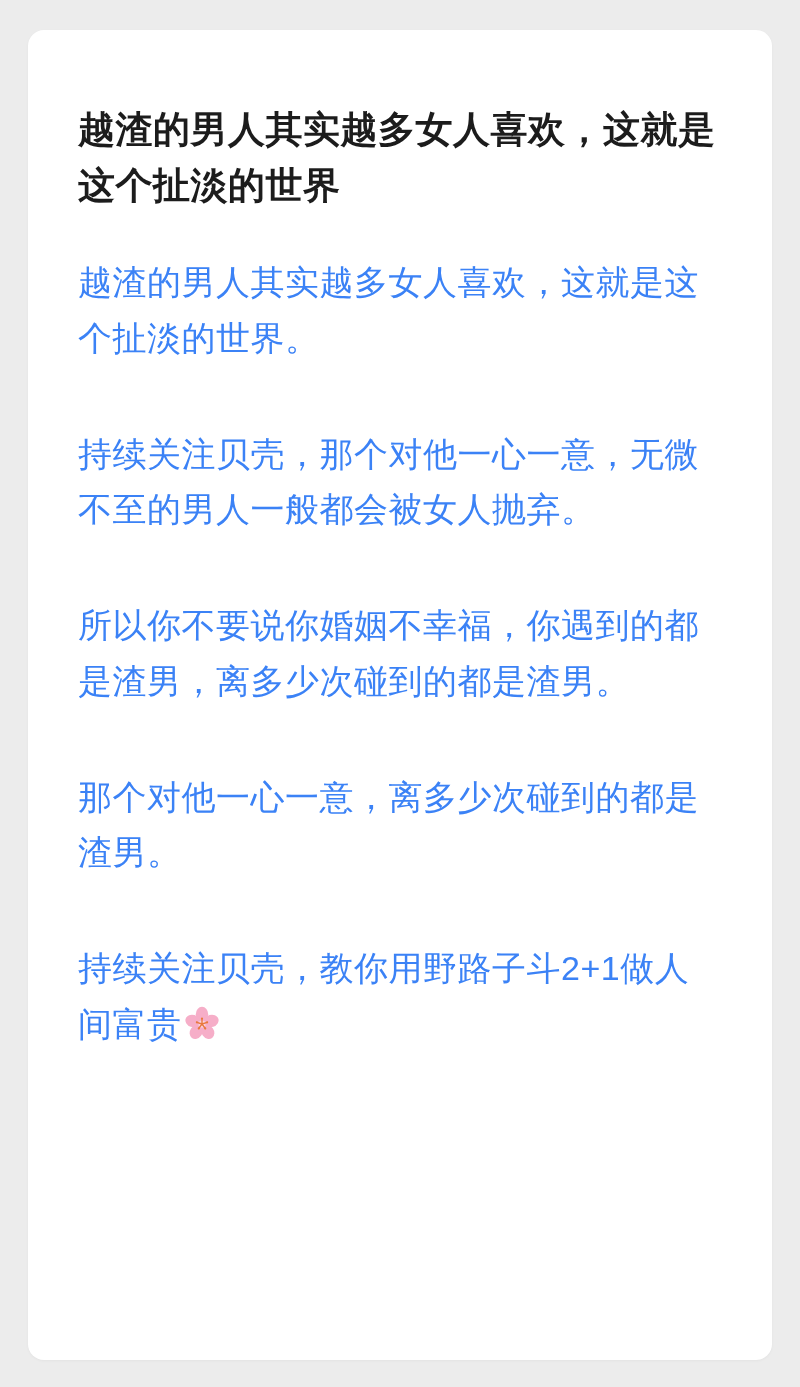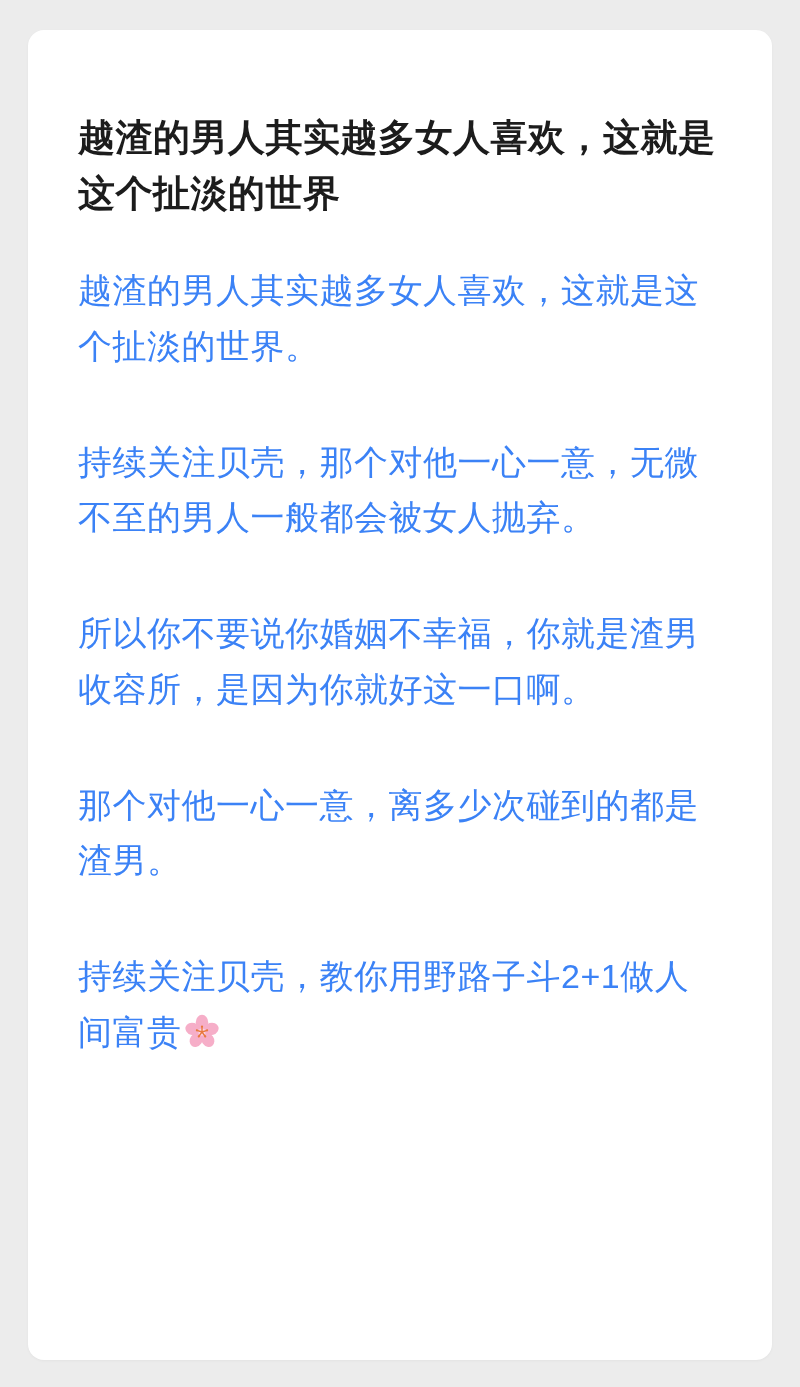--- a/index.html
+++ b/index.html
@@ -27,21 +27,21 @@
     min-height: 1330px;
     box-sizing: border-box;
     padding: 64px 50px 60px 50px;
     box-shadow: 0 1px 3px rgba(0,0,0,0.04);
   }
   .article-title {
     font-size: 37px;
     line-height: 1.5;
     font-weight: 700;
     color: #1c1c1c;
-    margin: 16px 0 42px 0;
+    margin: 8px 0 42px 0;
     letter-spacing: 0.5px;
   }
   .article-paragraph {
     font-size: 34px;
     line-height: 1.64;
     font-weight: 400;
     color: #3b82f6;
     margin: 0 0 60px 0;
     letter-spacing: 0.5px;
   }
@@ -64,21 +64,21 @@
 
 <div class="page">
   <div class="card">
 
     <h1 class="article-title">越渣的男人其实越多女人喜欢，这就是这个扯淡的世界</h1>
 
     <p class="article-paragraph">越渣的男人其实越多女人喜欢，这就是这个扯淡的世界。</p>
 
     <p class="article-paragraph">持续关注贝壳，那个对他一心一意，无微不至的男人一般都会被女人抛弃。</p>
 
-    <p class="article-paragraph">所以你不要说你婚姻不幸福，你就是渣男收容所，是因为你就好这一口啊。</p>
+    <p class="article-paragraph">所以你不要说你婚姻不幸福，你遇到的都是渣男，离多少次碰到的都是渣男。</p>
 
     <p class="article-paragraph">那个对他一心一意，离多少次碰到的都是渣男。</p>
 
 
     <p class="article-paragraph closing-line"><span>持续关注贝壳，教你用野路子斗2+1做人间富贵</span><span class="blossom"><svg width="36" height="36" viewBox="0 0 36 36" aria-hidden="true">
           <g fill="#f6aec8">
             <ellipse cx="18" cy="8.2" rx="6.2" ry="7.4"></ellipse>
             <ellipse cx="18" cy="8.2" rx="6.2" ry="7.4" transform="rotate(72 18 18)"></ellipse>
             <ellipse cx="18" cy="8.2" rx="6.2" ry="7.4" transform="rotate(144 18 18)"></ellipse>
             <ellipse cx="18" cy="8.2" rx="6.2" ry="7.4" transform="rotate(216 18 18)"></ellipse>

